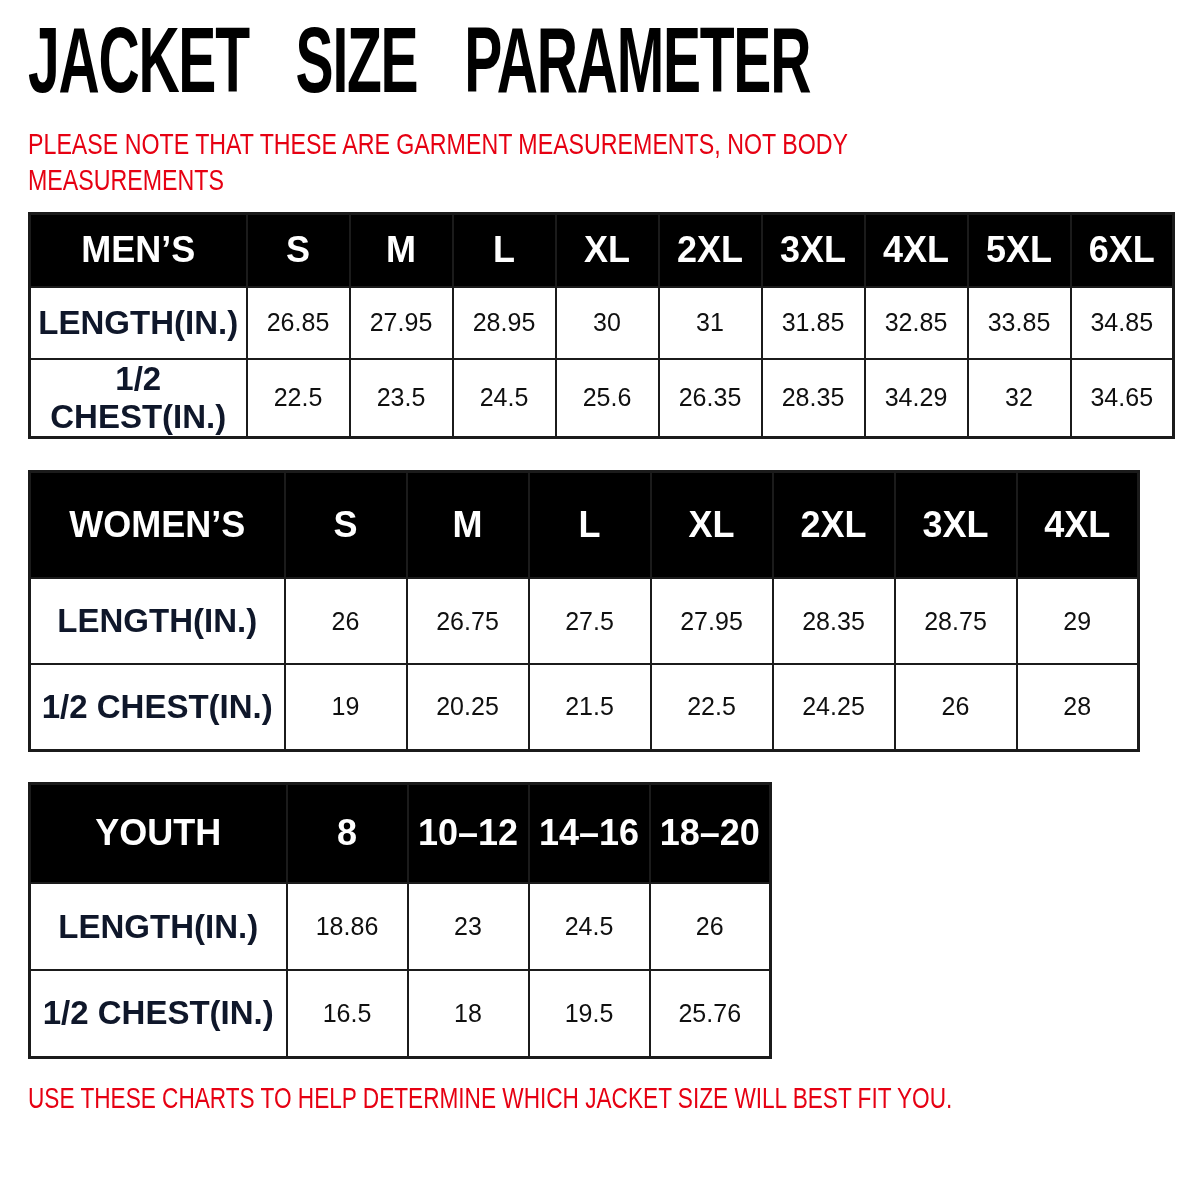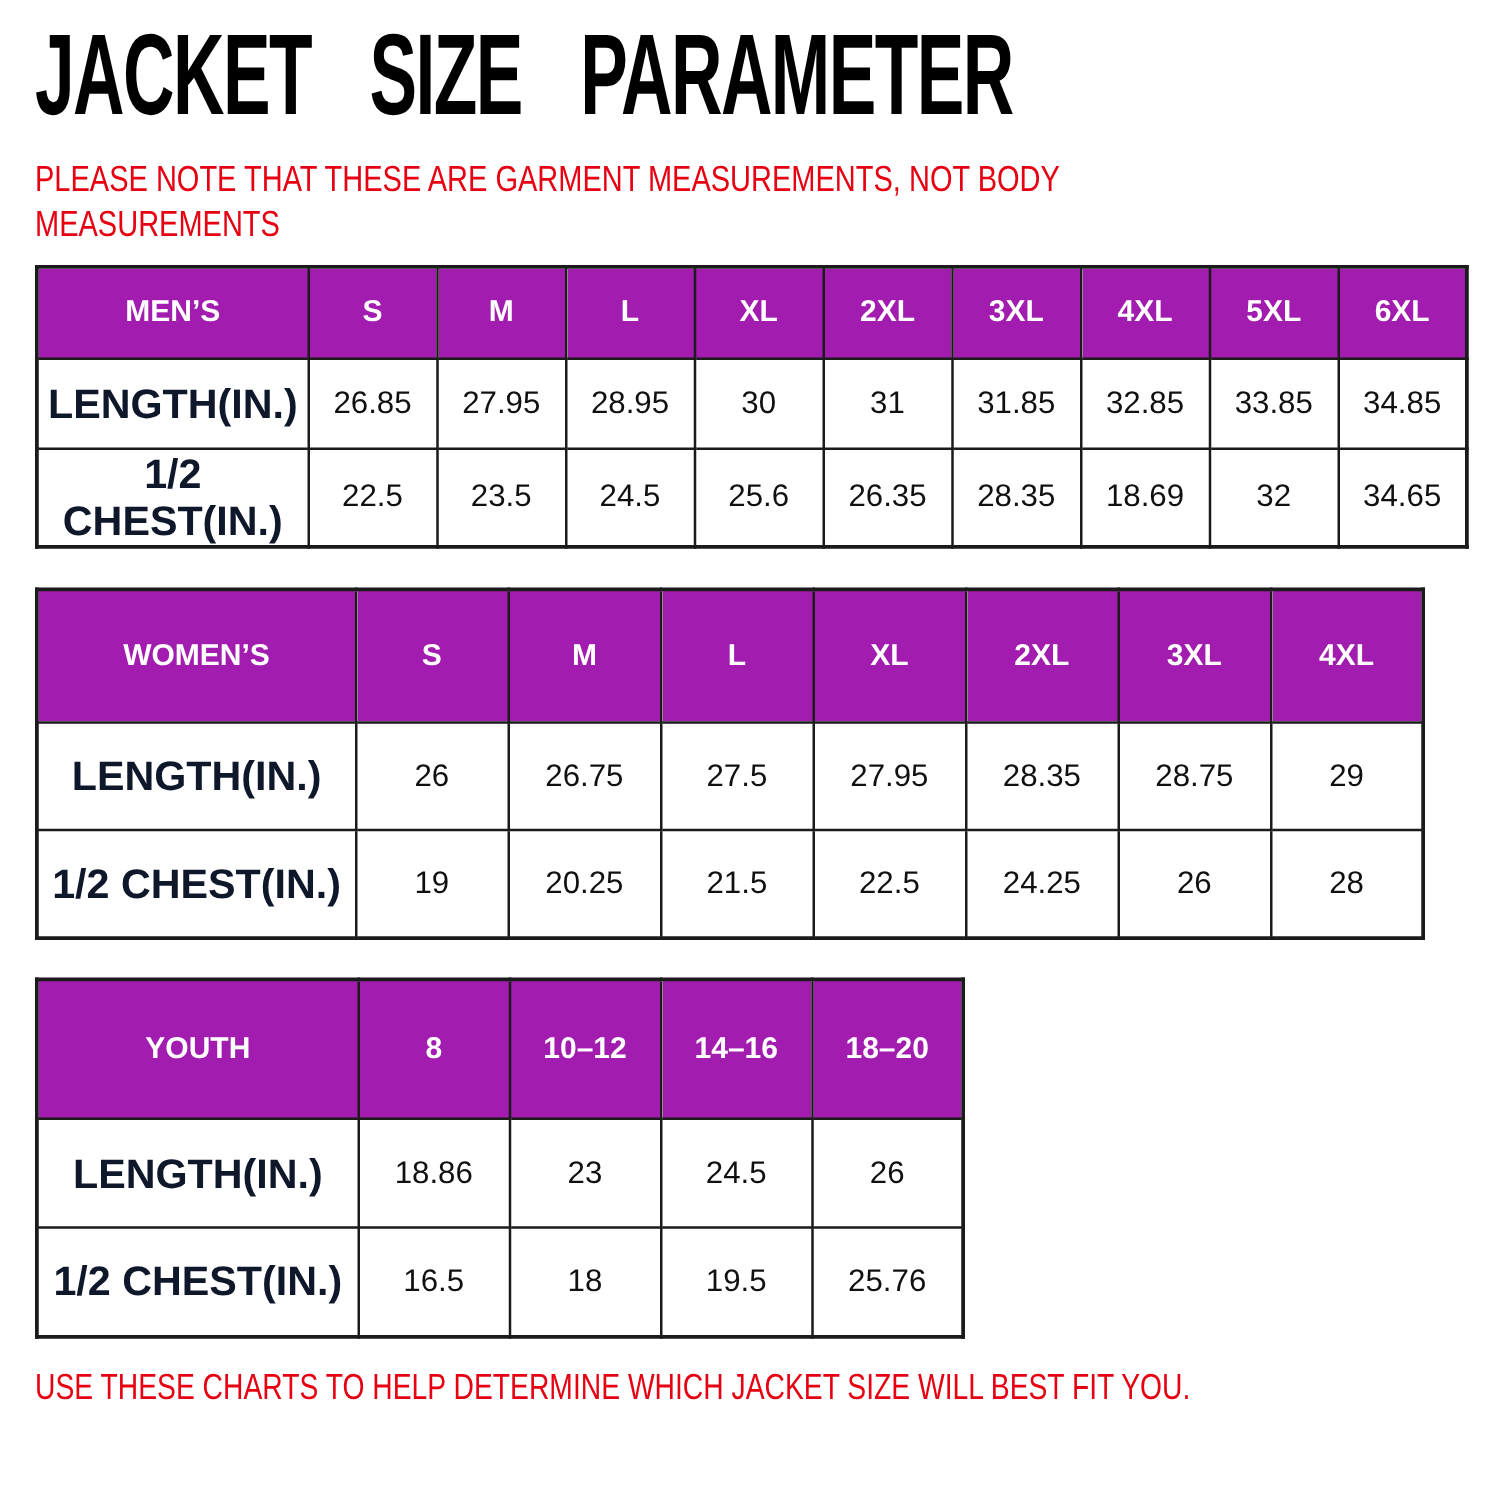--- a/index.html
+++ b/index.html
@@ -43,39 +43,39 @@
   }
   table.size-table th,
   table.size-table td{
     border:2px solid #1b1b1b;
     text-align:center;
     vertical-align:middle;
     padding:0;
     overflow:hidden;
   }
   table.size-table th{
-    background:#a21caf;
+    background:#000000;
     color:#ffffff;
     font-weight:bold;
-    font-size:24px;
+    font-size:36px;
   }
   table.size-table td{font-size:25px;color:#101010;}
   table.size-table td.rowlabel{font-weight:bold;font-size:33px;color:#0f172a;}
 
   table.mens{width:1144px;margin-top:14px;}
   table.mens tr{height:72px;}
   table.mens tr.hdr{height:73px;}
 
   table.womens{width:1109px;margin-top:31px;}
   table.womens tr{height:86px;}
   table.womens tr.hdr{height:107px;}
 
   table.youth{width:742px;margin-top:30px;}
   table.youth tr{height:87px;}
-  table.youth tr.hdr{height:112px;}
+  table.youth tr.hdr{height:100px;}
 
   
   .footer-para{margin-top:34px;}
   .footer-para .para-line{
     display:block;
     color:#e60012;
     font-size:30px;
     line-height:45px;
     white-space:nowrap;
     transform:scaleX(0.92);
@@ -146,21 +146,21 @@
         <td>34.85</td>
       </tr>
       <tr>
         <td class="rowlabel">1/2 CHEST(IN.)</td>
         <td>22.5</td>
         <td>23.5</td>
         <td>24.5</td>
         <td>25.6</td>
         <td>26.35</td>
         <td>28.35</td>
-        <td>18.69</td>
+        <td>34.29</td>
         <td>32</td>
         <td>34.65</td>
       </tr>
     </tbody>
   </table>
 
   
   <table class="size-table womens">
     <colgroup>
       <col style="width:255px">

